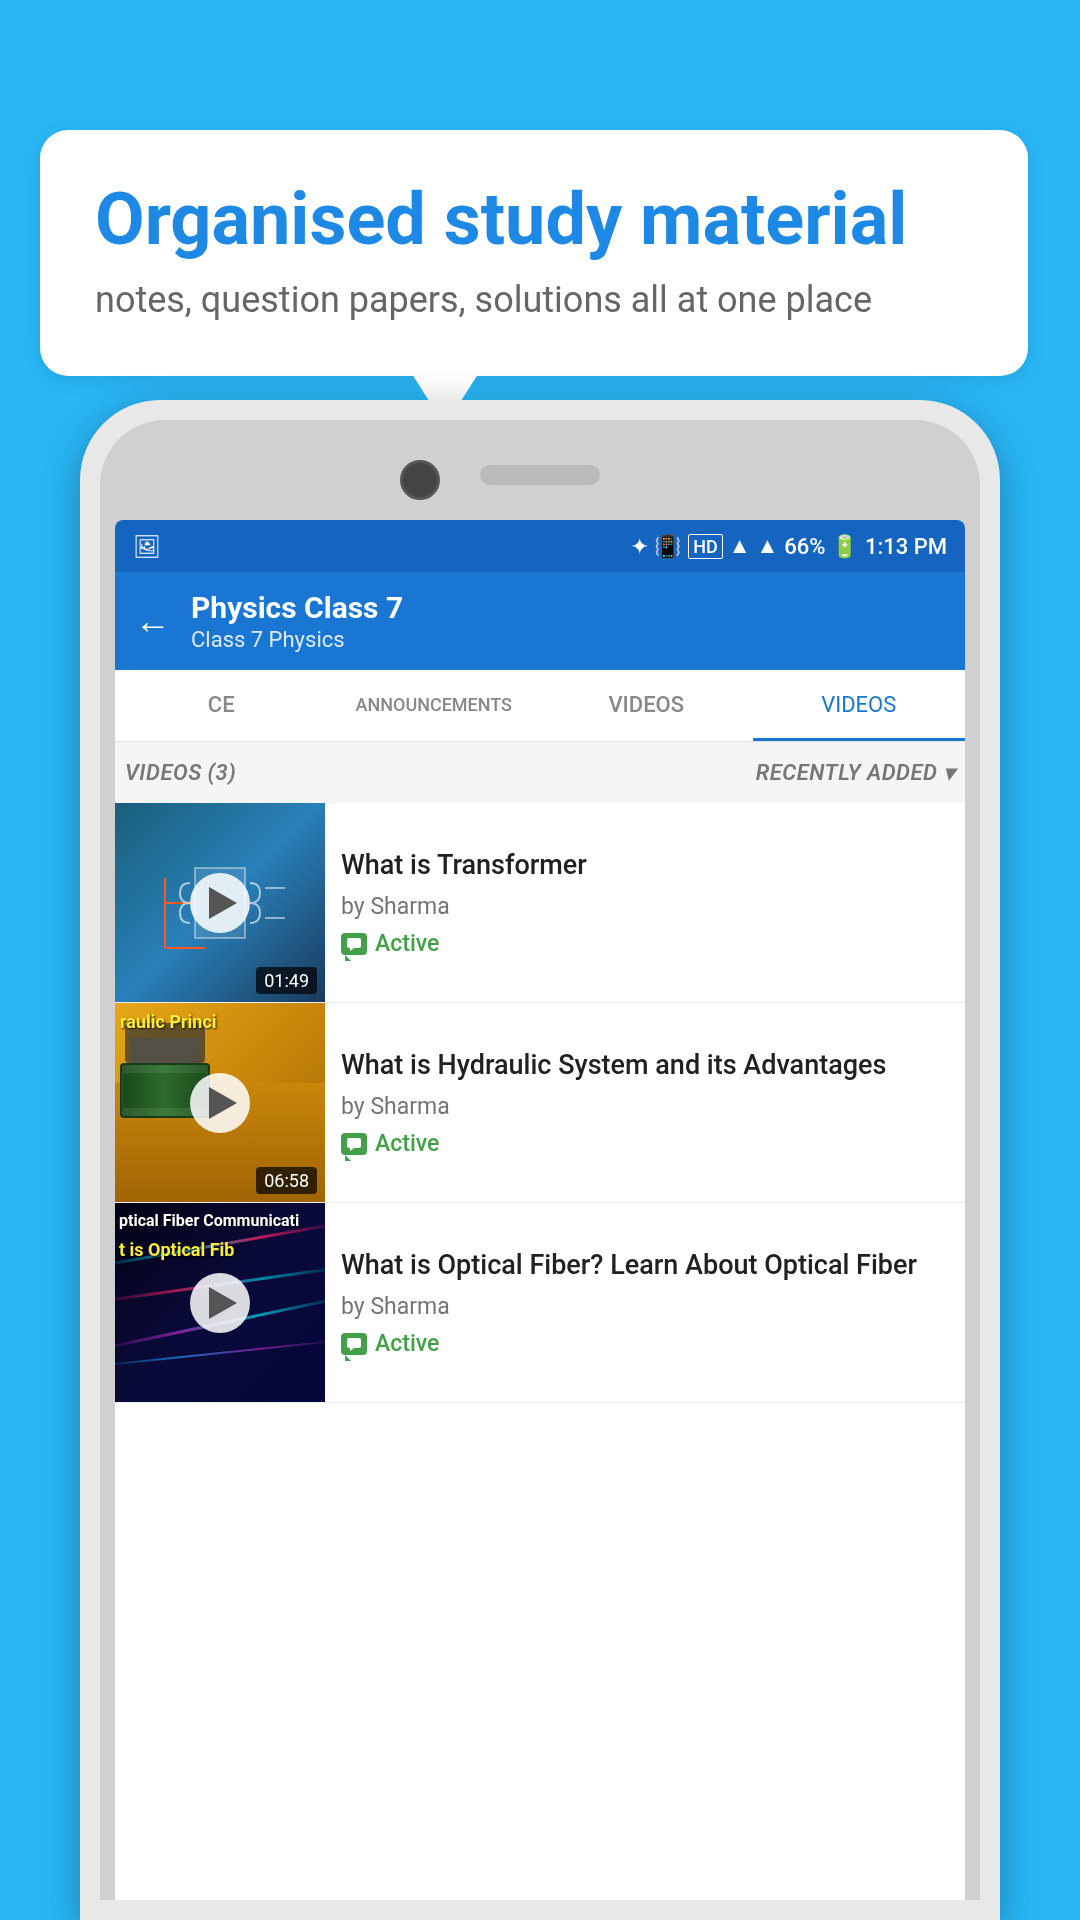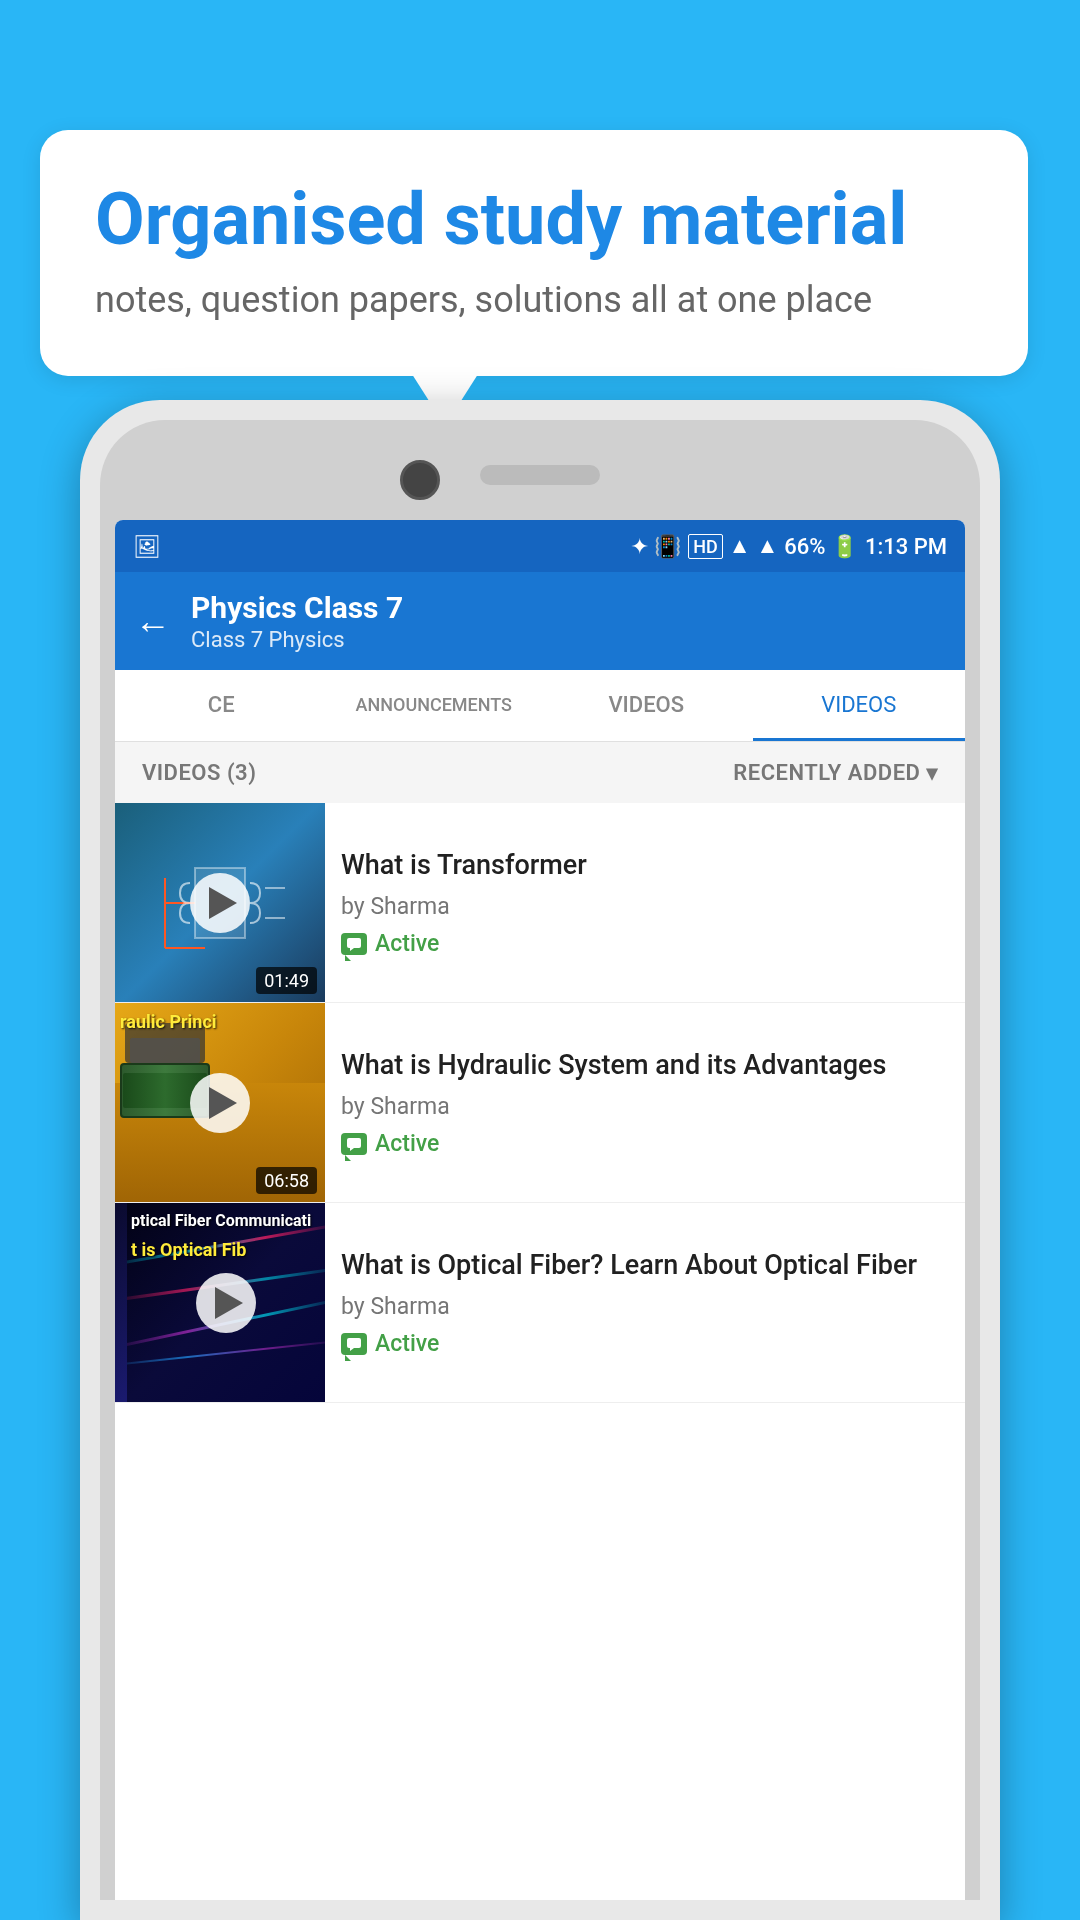--- a/index.html
+++ b/index.html
@@ -192,24 +192,25 @@
     .tab.active {
       color: #1976d2;
       border-bottom: 3px solid #1976d2;
       font-weight: 400;
       text-align: right;
     }
 
     
     .videos-header {
       background: #f5f5f5;
-      padding: 18px 27px;
+      padding: 18px 10px;
       display: flex;
       align-items: center;
       justify-content: space-between;
+      font-style: italic;
     }
 
     .videos-count {
       font-size: 22px;
       color: #777;
       font-weight: 600;
       letter-spacing: 0.5px;
     }
 
     .sort-button {
@@ -257,21 +258,20 @@
     .thumb-transformer {
       background: linear-gradient(135deg, #1a5f7a 0%, #2980b9 50%, #1a3a5c 100%);
     }
 
     .thumb-hydraulic {
       background: linear-gradient(135deg, #e6a817 0%, #c8860a 50%, #a06505 100%);
     }
 
     .thumb-optical {
       background: linear-gradient(135deg, #0a0a2e 0%, #1a1a6e 50%, #0d0d3d 100%);
-      padding-left: 12px;
     }
 
     .play-button {
       width: 60px;
       height: 60px;
       background: rgba(255,255,255,0.85);
       border-radius: 50%;
       display: flex;
       align-items: center;
       justify-content: center;

